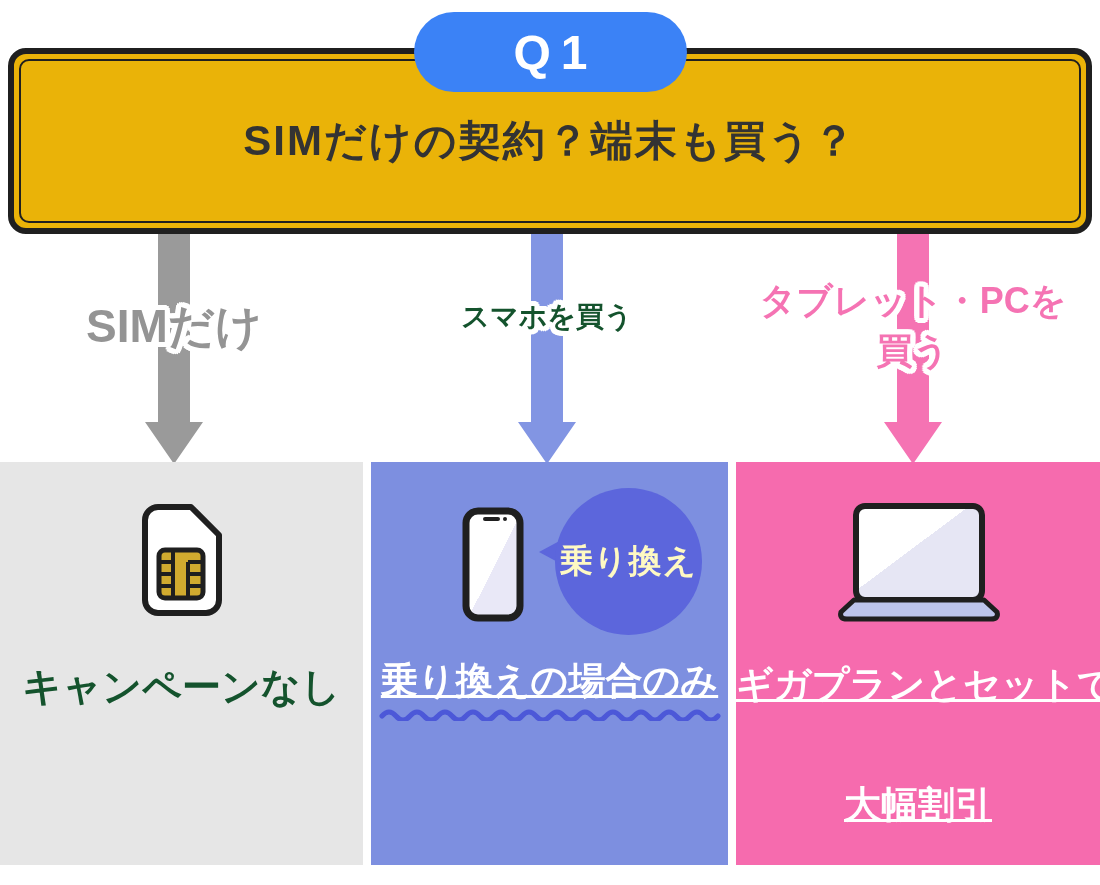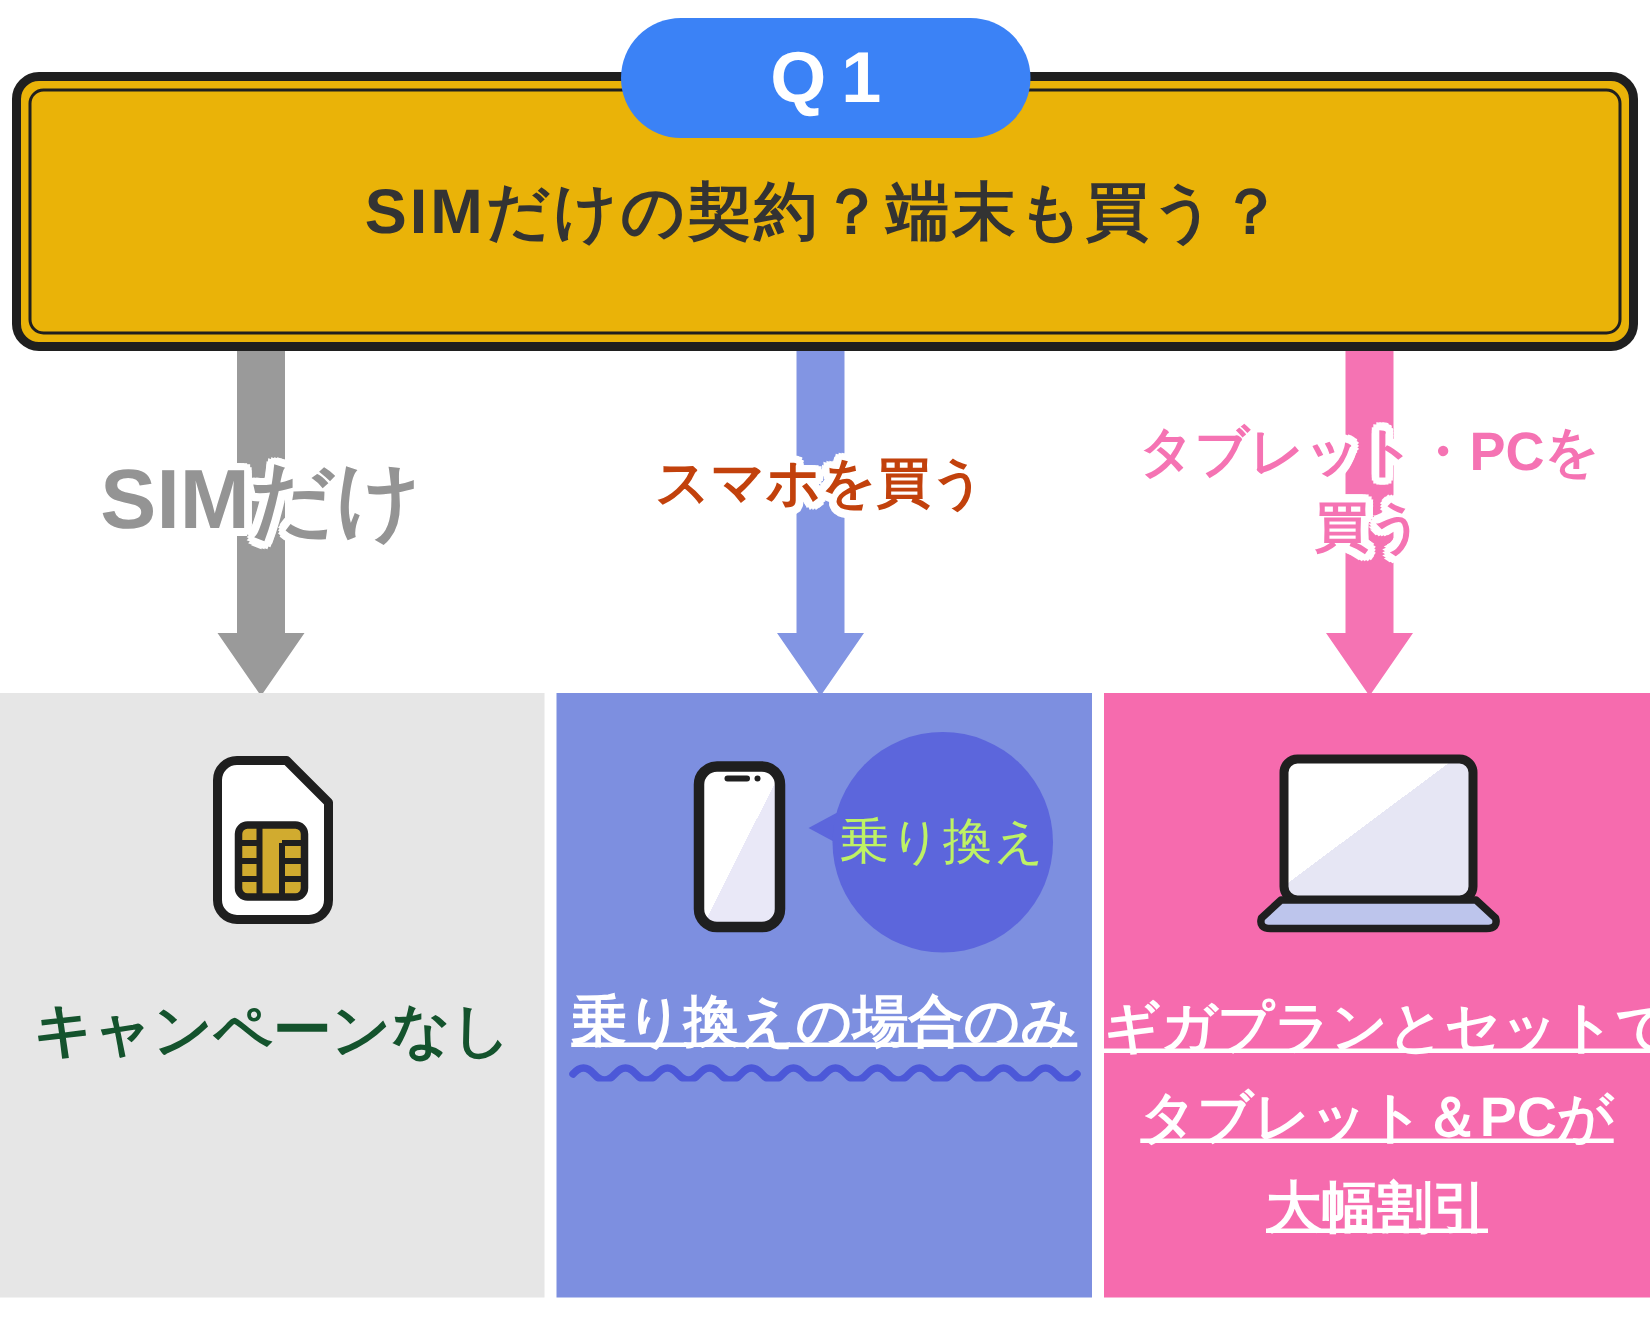--- a/index.html
+++ b/index.html
@@ -35,42 +35,42 @@
   .arrow { position:absolute; top:230px; width:60px; height:234px; z-index:1; }
   .alabel {
     position:absolute; z-index:2; transform:translateX(-50%);
     font-weight:bold; white-space:nowrap; text-align:center;
     text-shadow:
       -4px -4px 0 #fff, 4px -4px 0 #fff, -4px 4px 0 #fff, 4px 4px 0 #fff,
       -5px 0 0 #fff, 5px 0 0 #fff, 0 -5px 0 #fff, 0 5px 0 #fff,
       -2px -5px 0 #fff, 2px -5px 0 #fff, -5px -2px 0 #fff, 5px -2px 0 #fff,
       -2px 5px 0 #fff, 2px 5px 0 #fff, -5px 2px 0 #fff, 5px 2px 0 #fff;
   }
-  .alabel.gray { left:174px; top:296px; font-size:56px; color:#949494; }
-  .alabel.blue { left:547px; top:298px; font-size:36px; color:#c2410c; }
+  .alabel.gray { left:174px; top:296px; font-size:46px; color:#949494; }
+  .alabel.blue { left:547px; top:298px; font-size:28px; color:#14532d; }
   .alabel.pink { left:913px; top:276px; font-size:36px; color:#f573b3; line-height:50px; }
   
   .card { position:absolute; top:462px; height:403px; z-index:1; }
   .card.gray { left:0;     width:363px; background:#e6e6e6; }
   .card.blue { left:371px; width:357px; background:#7d8fe0; }
   .card.pink { left:736px; width:364px; background:#f66bae; }
   .card-icon-center { position:absolute; left:50%; transform:translateX(-50%); }
   .result-line {
     position:absolute; left:0; right:0; text-align:center;
     font-weight:bold; white-space:nowrap;
   }
   .card.gray .result-line { color:#14532d;font-family:Liberation Serif, serif; }
   .card.blue .result-line, .card.pink .result-line { color:#ffffff;text-decoration:underline; }
   
   .bubble {
     position:absolute; left:184px; top:26px; width:147px; height:147px;
     background:#5c66dc; border-radius:50%;
     display:flex; align-items:center; justify-content:center;
   }
-  .bubble span { color:#bef264; font-size:33px; font-weight:normal; letter-spacing:1px; }
+  .bubble span { color:#fef9c3; font-size:33px; font-weight:bold; letter-spacing:1px; }
   .bubble-tail {
     position:absolute; left:168px; top:76px; width:0; height:0;
     border-top:14px solid transparent; border-bottom:14px solid transparent;
     border-right:26px solid #5c66dc;
   }
   .wave { position:absolute; left:50%; transform:translateX(-50%); top:243px; }
 </style>
 </head>
 <body>
 
@@ -145,17 +145,16 @@
       <defs>
         <linearGradient id="lapShine" x1="0" y1="0" x2="1" y2="1">
           <stop offset="0.45" stop-color="#ffffff"></stop>
           <stop offset="0.45" stop-color="#e6e6f4"></stop>
         </linearGradient>
       </defs>
       <rect x="24" y="4" width="126" height="94" rx="9" fill="url(#lapShine)" stroke="#1f1f1f" stroke-width="6"></rect>
       <path d="M22 98 H152 L165 110 Q167 117 159 117 H15 Q7 117 9 110 Z" fill="#bdc5ec" stroke="#1f1f1f" stroke-width="5" stroke-linejoin="round"></path>
     </svg>
     <div class="result-line" style="top:198px; font-size:37px">ギガプランとセットで</div>
-    <div class="result-line" style="top:258px; font-size:37px">タブレット＆PCが</div>
     <div class="result-line" style="top:318px; font-size:37px">大幅割引</div>
   </div>
 
 </div>
 
 </body></html>

